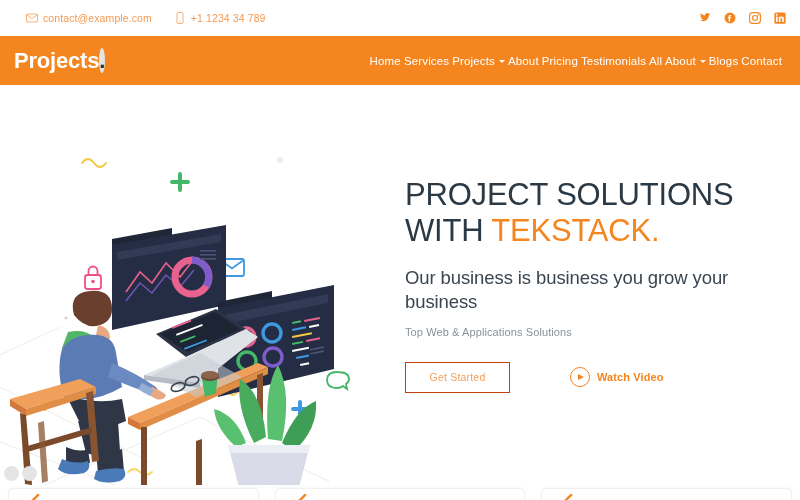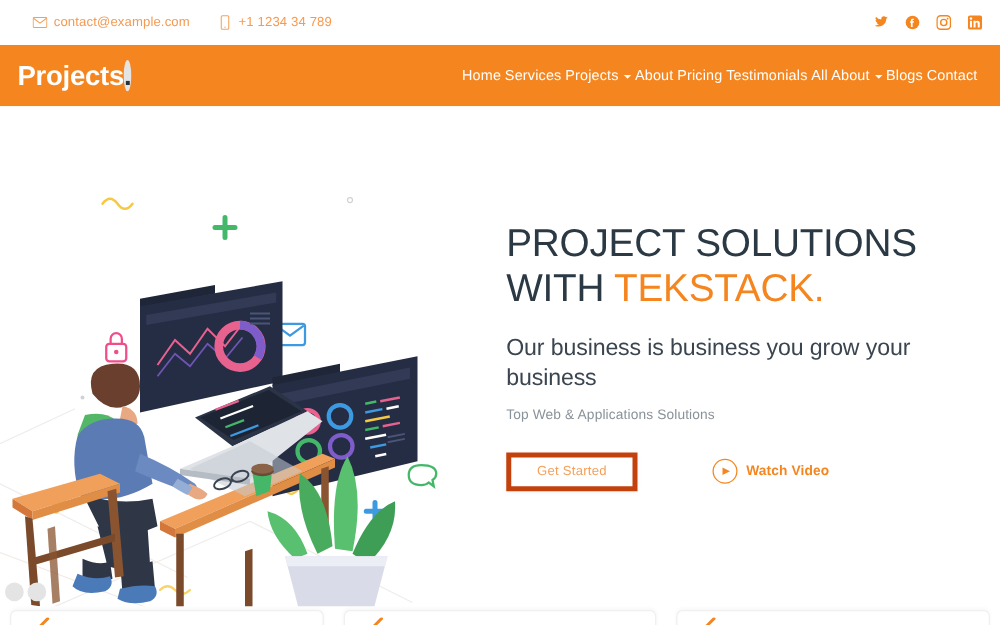--- a/index.html
+++ b/index.html
@@ -67,21 +67,21 @@
   .h2{
     margin-top:17px; font-size:18.5px; line-height:1.32;
     font-weight:400; color:#3a4550; letter-spacing:-.1px;
   }
   .sub{
     margin-top:11px; font-size:11px; color:#8a9299; letter-spacing:.1px;
   }
   .cta-row{ margin-top:24px; display:flex; align-items:center; gap:20px; }
   .btn-started{
     width:105px; height:31px;
-    border:4px solid #c2410c; background:#fff;
+    border:1px solid #c2410c; background:#fff;
     color:#f5a05a; font-size:10.5px; letter-spacing:.2px;
     display:flex; align-items:center; justify-content:center;
     cursor:pointer; box-shadow:0 1px 3px rgba(0,0,0,.045);
   }
   .watch{ display:flex; align-items:center; gap:7px; cursor:pointer;padding-left:40px; }
   .play-circle{
     width:20px;height:20px;border-radius:50%;
     border:1.5px solid #f5861f; display:flex;
     align-items:center;justify-content:center;
   }

